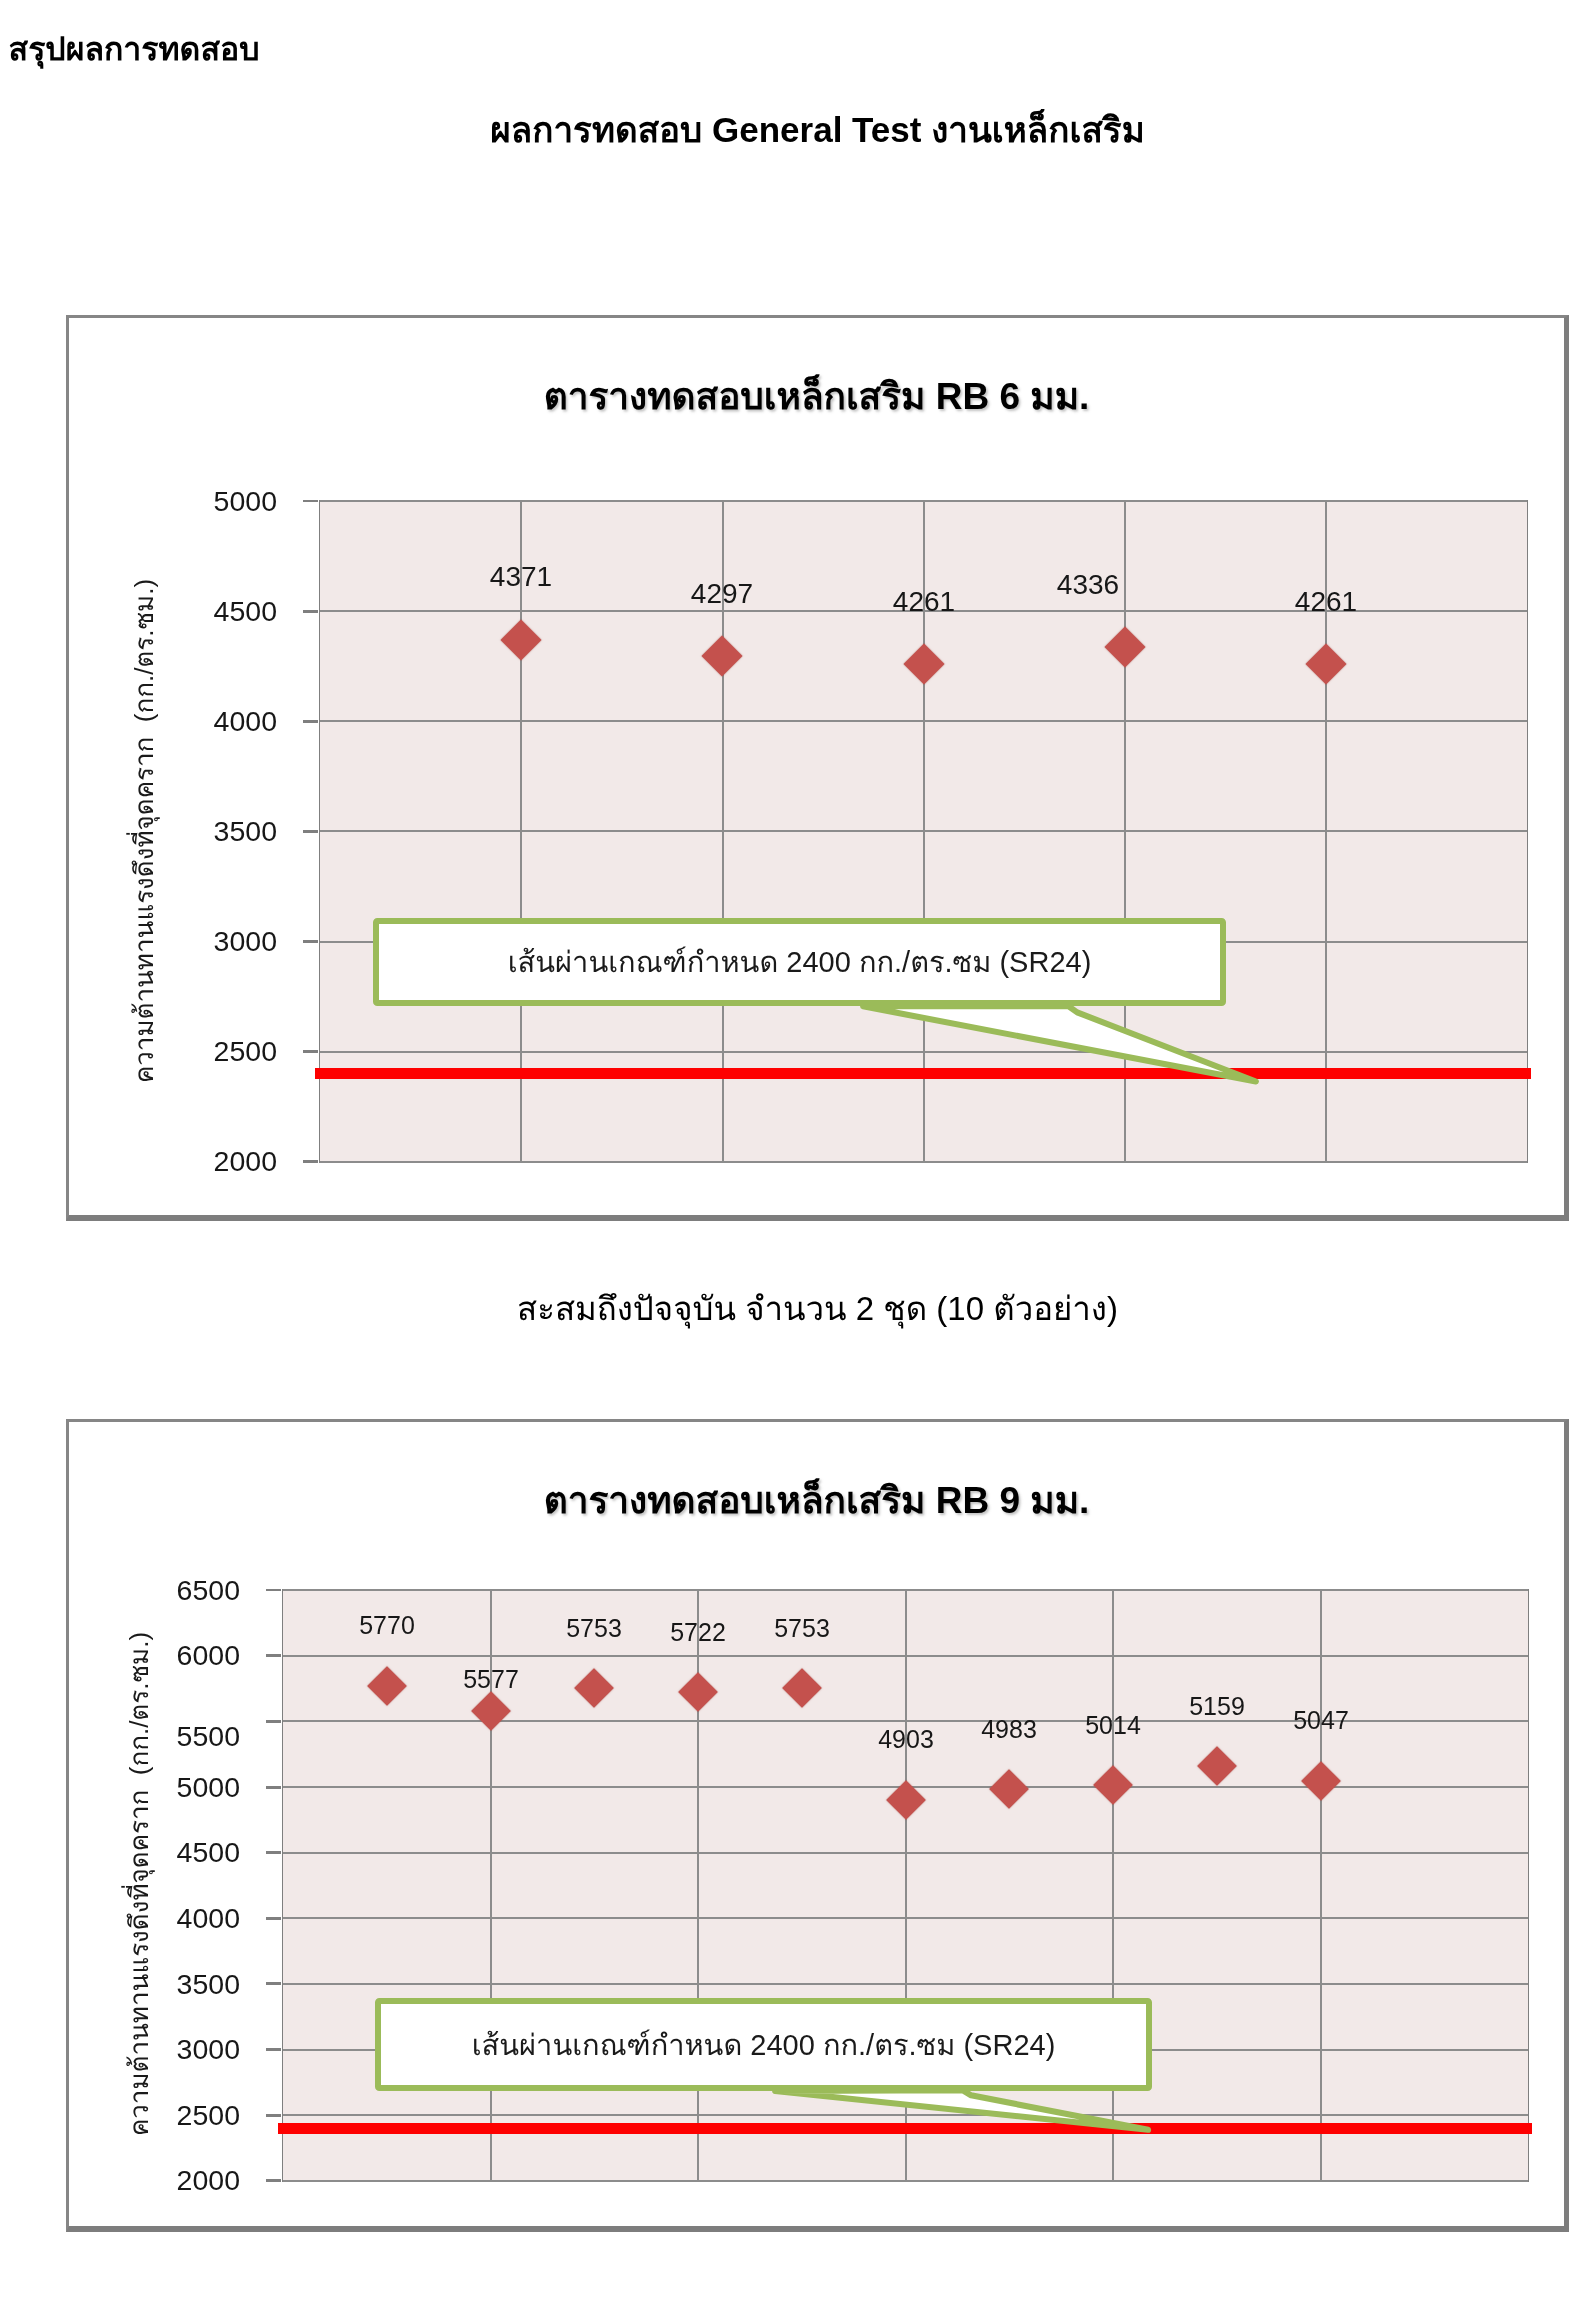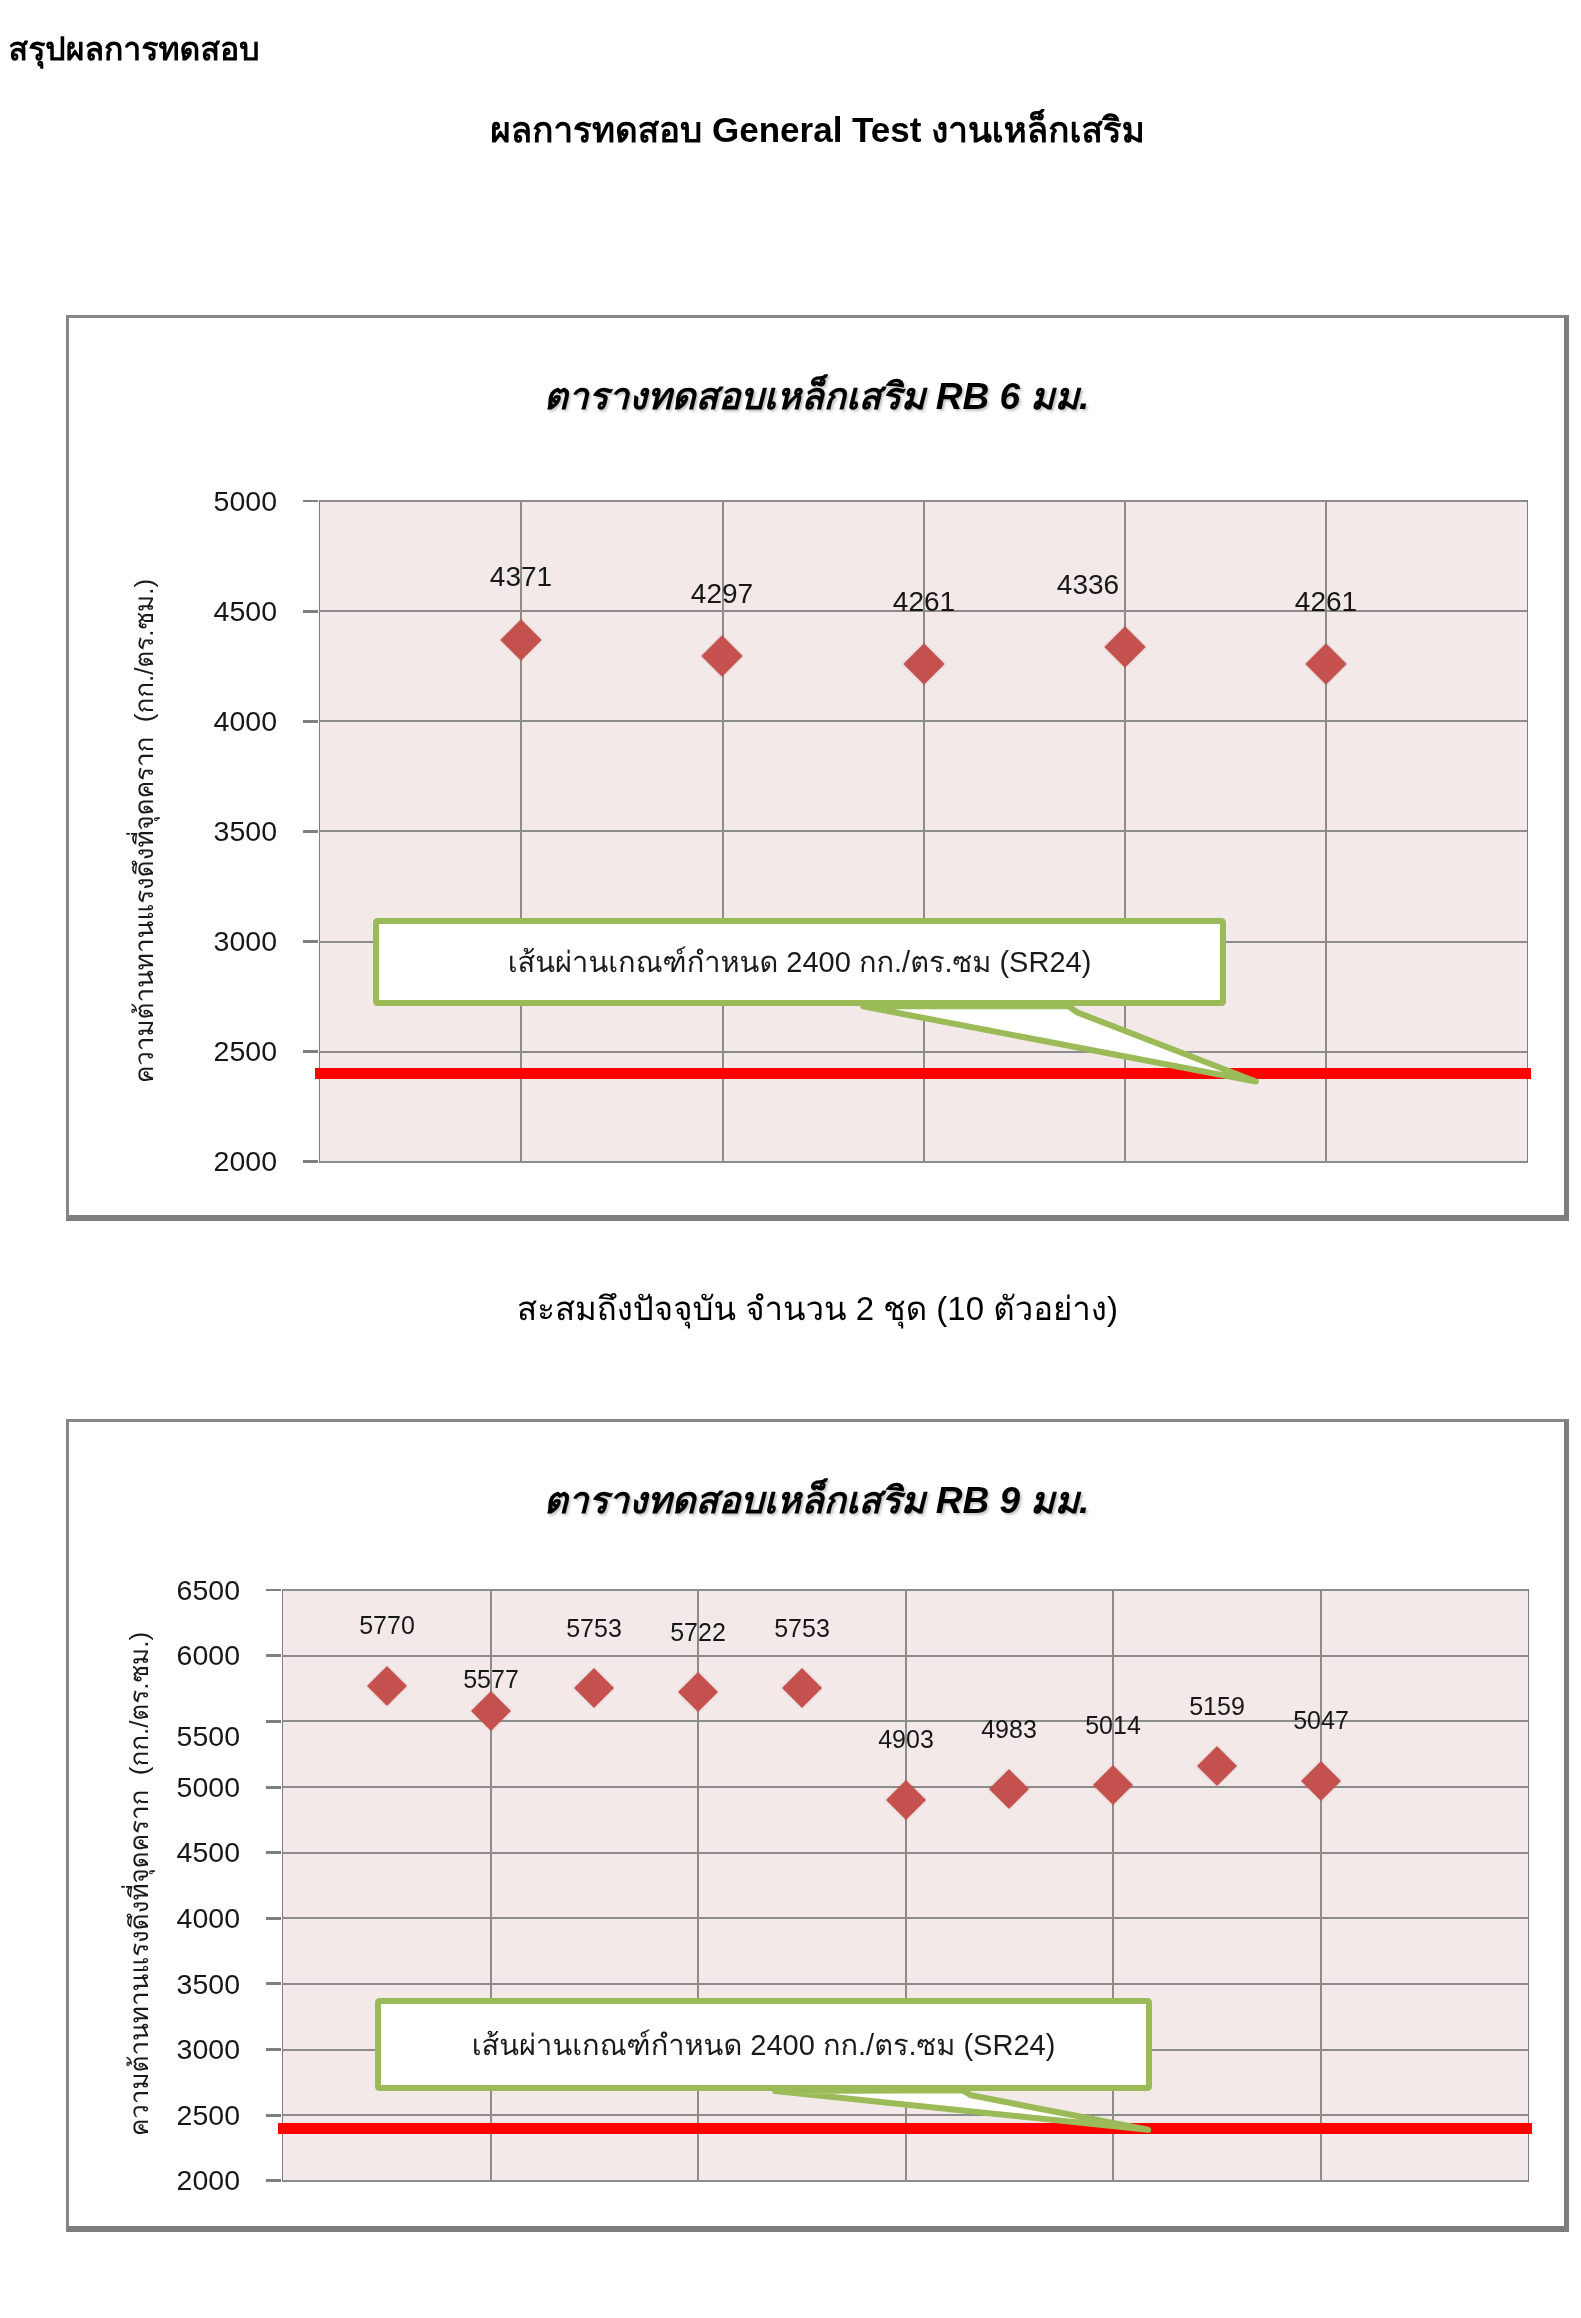--- a/index.html
+++ b/index.html
@@ -9,21 +9,21 @@
   .doc-heading{position:absolute;left:8.6px;top:22.5px;font-size:32px;font-weight:bold;white-space:pre;}
   .center-line{position:absolute;left:66px;width:1503px;text-align:center;white-space:pre;}
   .head-bold{font-weight:bold;font-size:35px;}
   .head-normal{font-weight:normal;font-size:33px;}
 
   .chart-frame{position:absolute;left:66px;width:1503px;background:#fff;
       border:3.5px solid #868686;border-right:5.2px solid #7d7d7d;border-bottom:6px solid #7d7d7d;
       box-sizing:border-box;}
   .chart-title{position:absolute;left:0;right:0;top:48px;text-align:center;
       font-size:37px;font-weight:bold;color:#000;text-shadow:1.7px 1.7px 2.6px rgba(120,120,120,0.45);
-      white-space:pre;font-style:italic;}
+      white-space:pre;}
   .y-axis-title{position:absolute;transform:translate(-50%,-50%) rotate(-90deg);
       white-space:pre;font-size:26px;color:#1a1a1a;}
 
   .plot{position:absolute;background:#f2e9e8;border:1.7px solid #7f7f7f;box-sizing:content-box;}
   .hgrid{position:absolute;left:0;right:0;height:1.7px;background:#8c8c8c;}
   .vgrid{position:absolute;top:0;bottom:0;width:1.7px;background:#8c8c8c;}
   .ytickmark{position:absolute;width:15.5px;height:2.6px;left:-17.3px;background:#7f7f7f;}
   .yticklabel{position:absolute;right:calc(100% + 43px);width:147px;text-align:right;
       font-size:28.5px;color:#171717;line-height:35px;}
   .limit-line{position:absolute;left:-5.2px;right:-3.5px;height:11.2px;background:#fe0000;}

